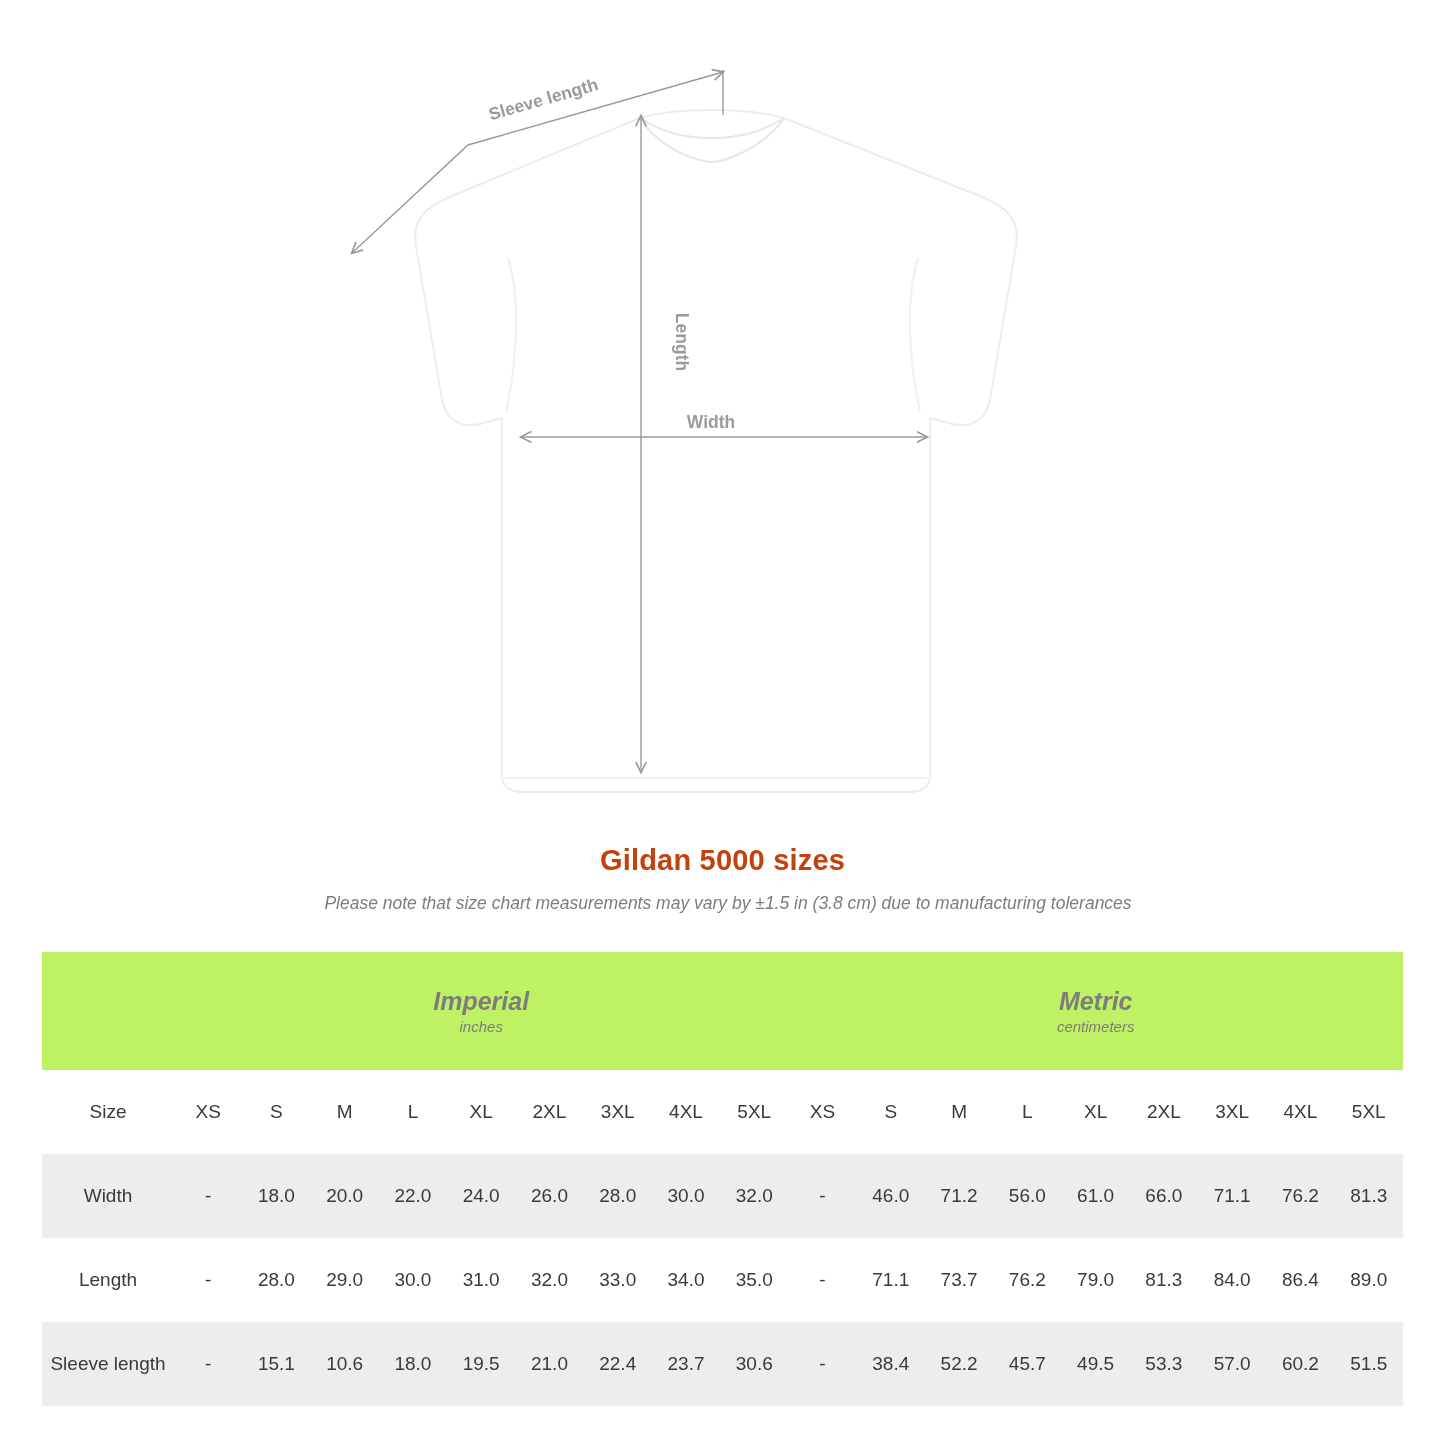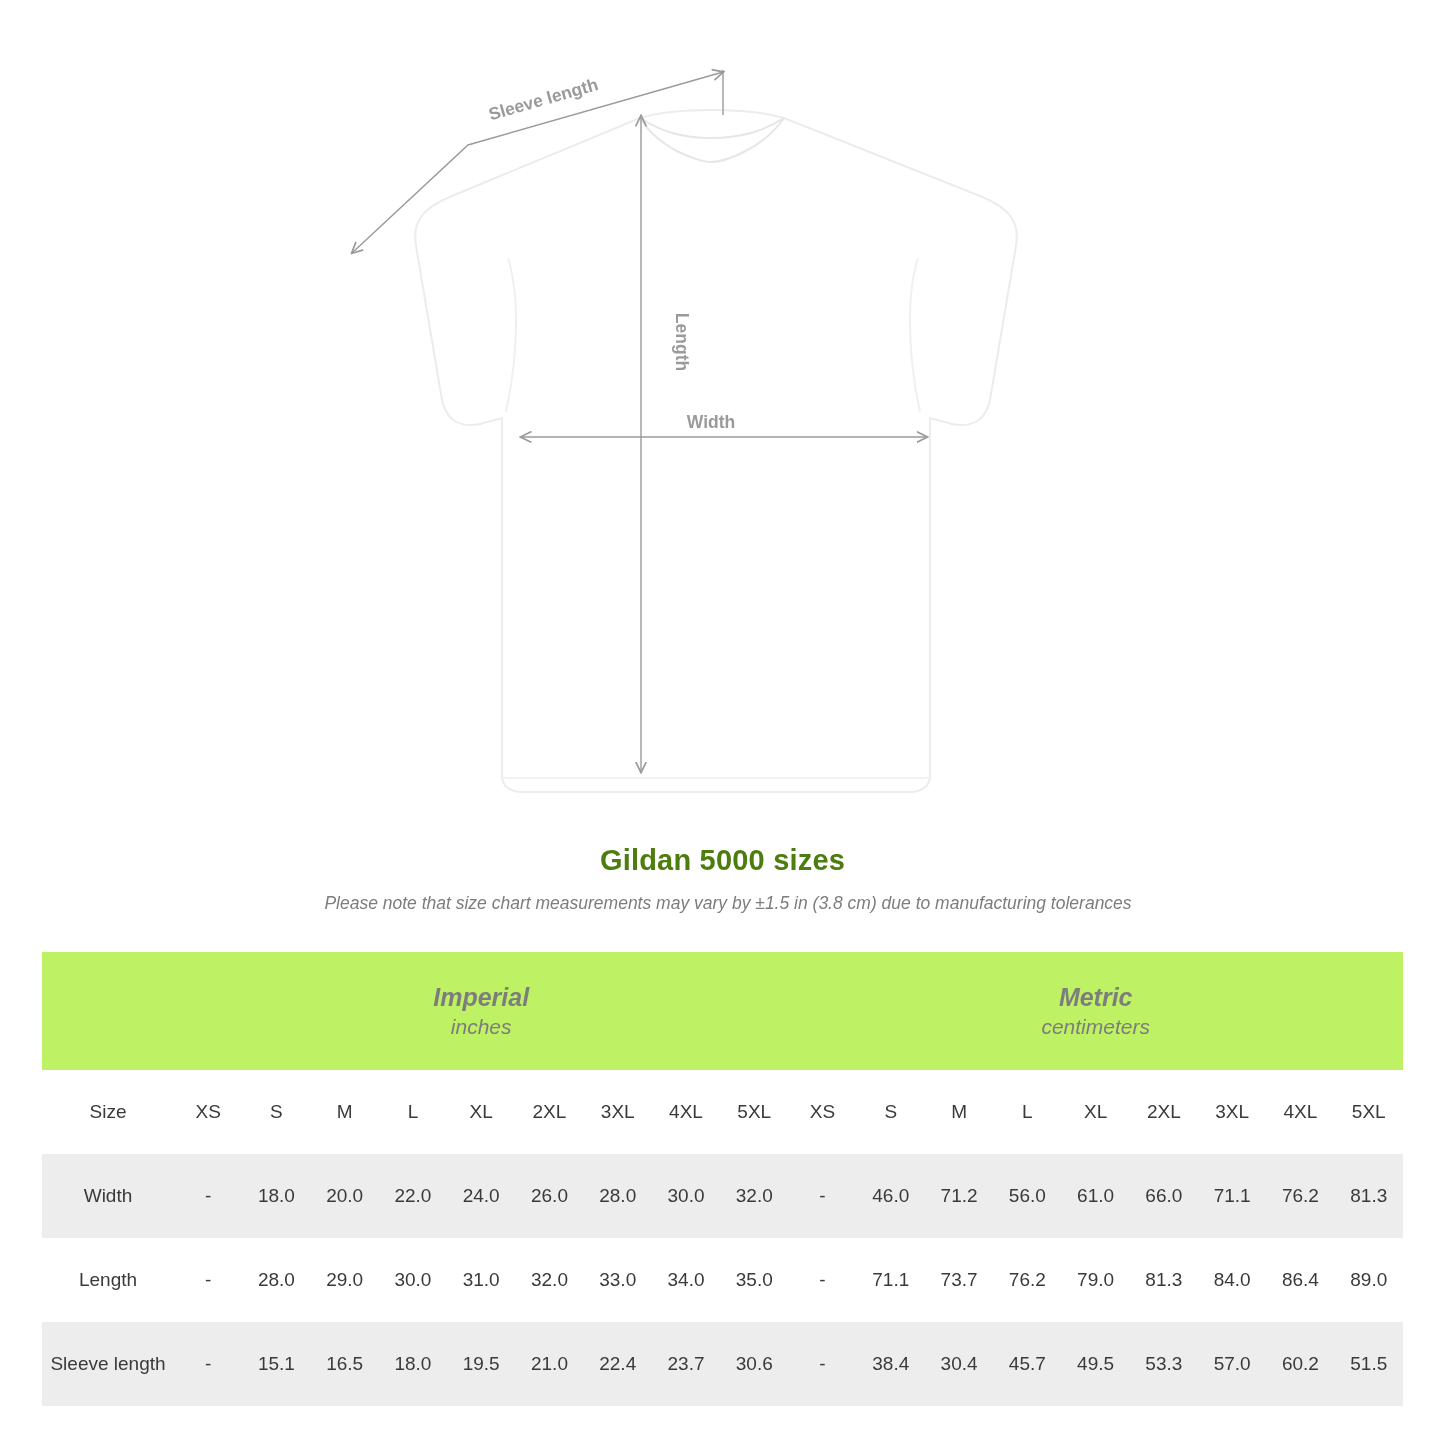--- a/index.html
+++ b/index.html
@@ -28,21 +28,21 @@
   }
   .illustration svg {
     display: block;
   }
 
   
   .chart-title {
     text-align: center;
     font-size: 29px;
     font-weight: bold;
-    color: #4d7c0f;
+    color: #c2410c;
     margin: 0;
     padding-top: 14px;
     letter-spacing: 0.2px;
   }
   .chart-note {
     text-align: center;
     font-size: 17.5px;
     font-style: italic;
     color: #7d7d7d;
     margin: 16px 0 0 11px;
@@ -71,21 +71,21 @@
     height: 118px;
   }
   .unit-head .unit-name {
     font-size: 25px;
     font-style: italic;
     font-weight: bold;
     color: #7d7d7d;
     line-height: 1.25;
   }
   .unit-head .unit-sub {
-    font-size: 21px;
+    font-size: 15px;
     font-style: italic;
     color: #7d7d7d;
     line-height: 1.3;
   }
   .row-head {
     font-weight: bold;
     font-size: 19.5px;
     color: #3a3a3a;
   }
   tr.band-light td { background: #ffffff; }
@@ -239,30 +239,30 @@
           <td>81.3</td>
           <td>84.0</td>
           <td>86.4</td>
           <td>89.0</td>
         </tr>
 
         <tr class="band-grey">
           <td class="col-label row-head">Sleeve length</td>
           <td>-</td>
           <td>15.1</td>
-          <td>16.5</td>
+          <td>10.6</td>
           <td>18.0</td>
           <td>19.5</td>
           <td>21.0</td>
           <td>22.4</td>
           <td>23.7</td>
           <td>30.6</td>
           <td>-</td>
           <td>38.4</td>
-          <td>30.4</td>
+          <td>52.2</td>
           <td>45.7</td>
           <td>49.5</td>
           <td>53.3</td>
           <td>57.0</td>
           <td>60.2</td>
           <td>51.5</td>
         </tr>
       </tbody>
     </table>
   </div>

